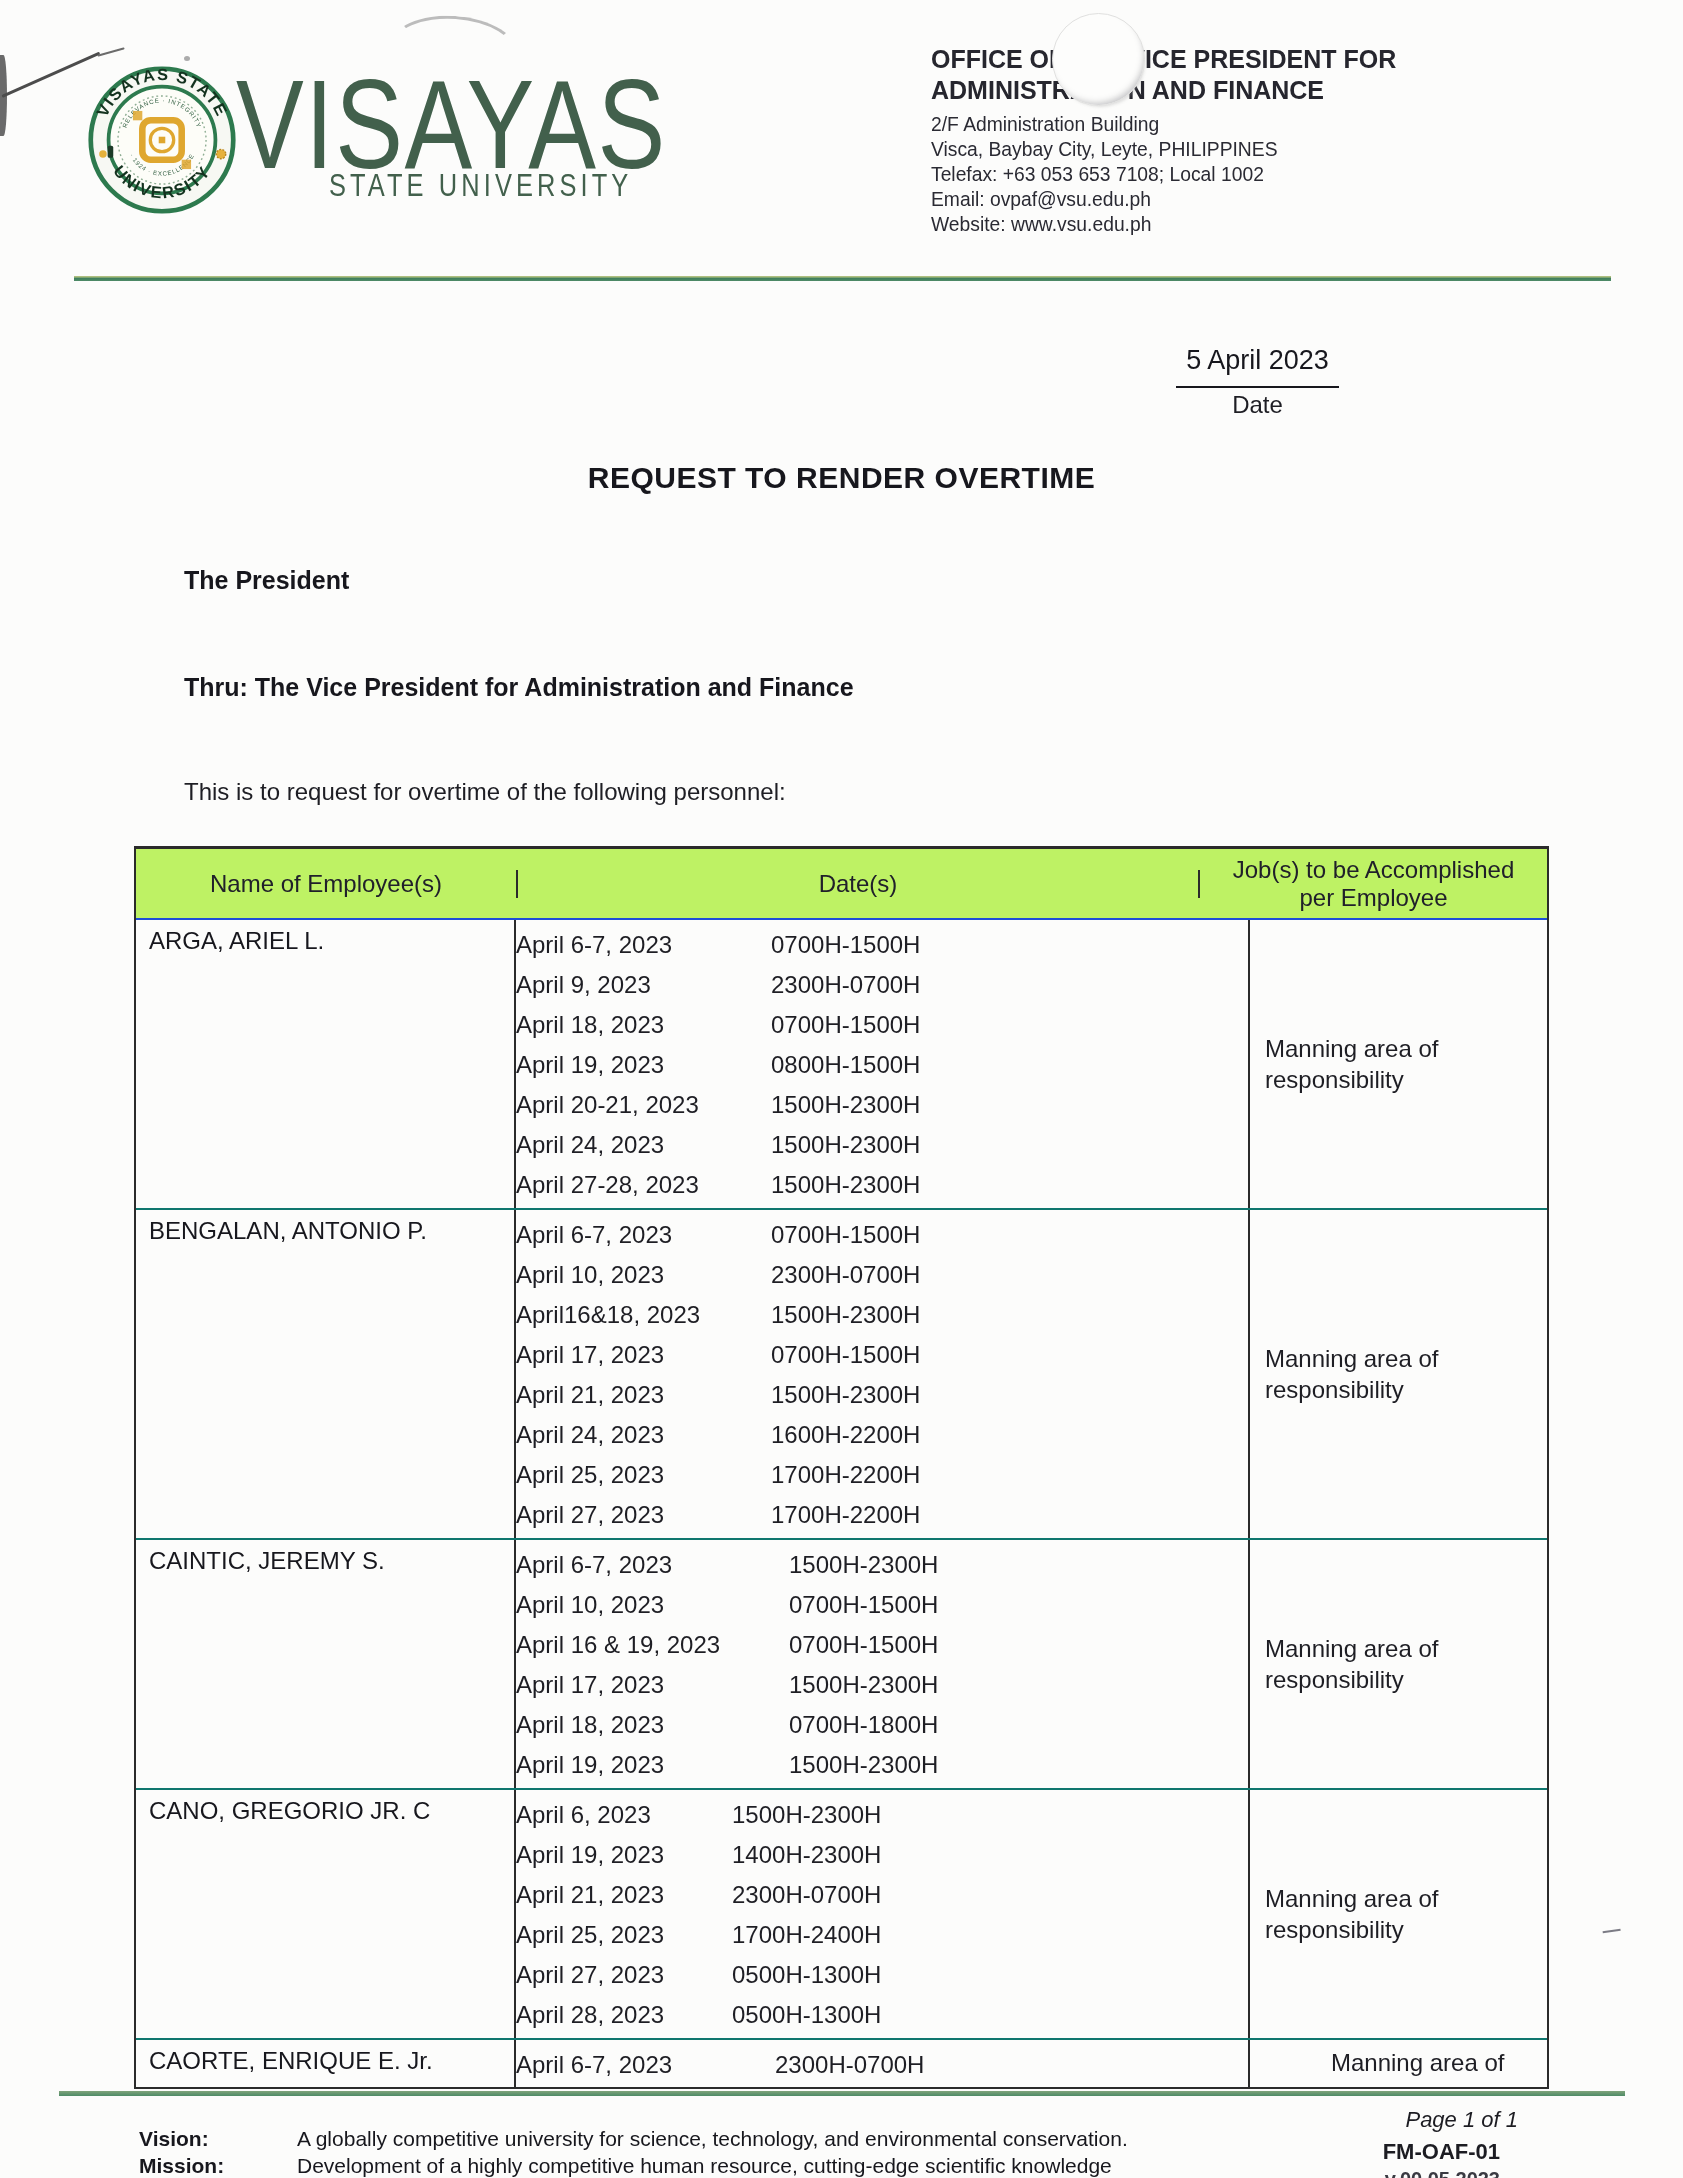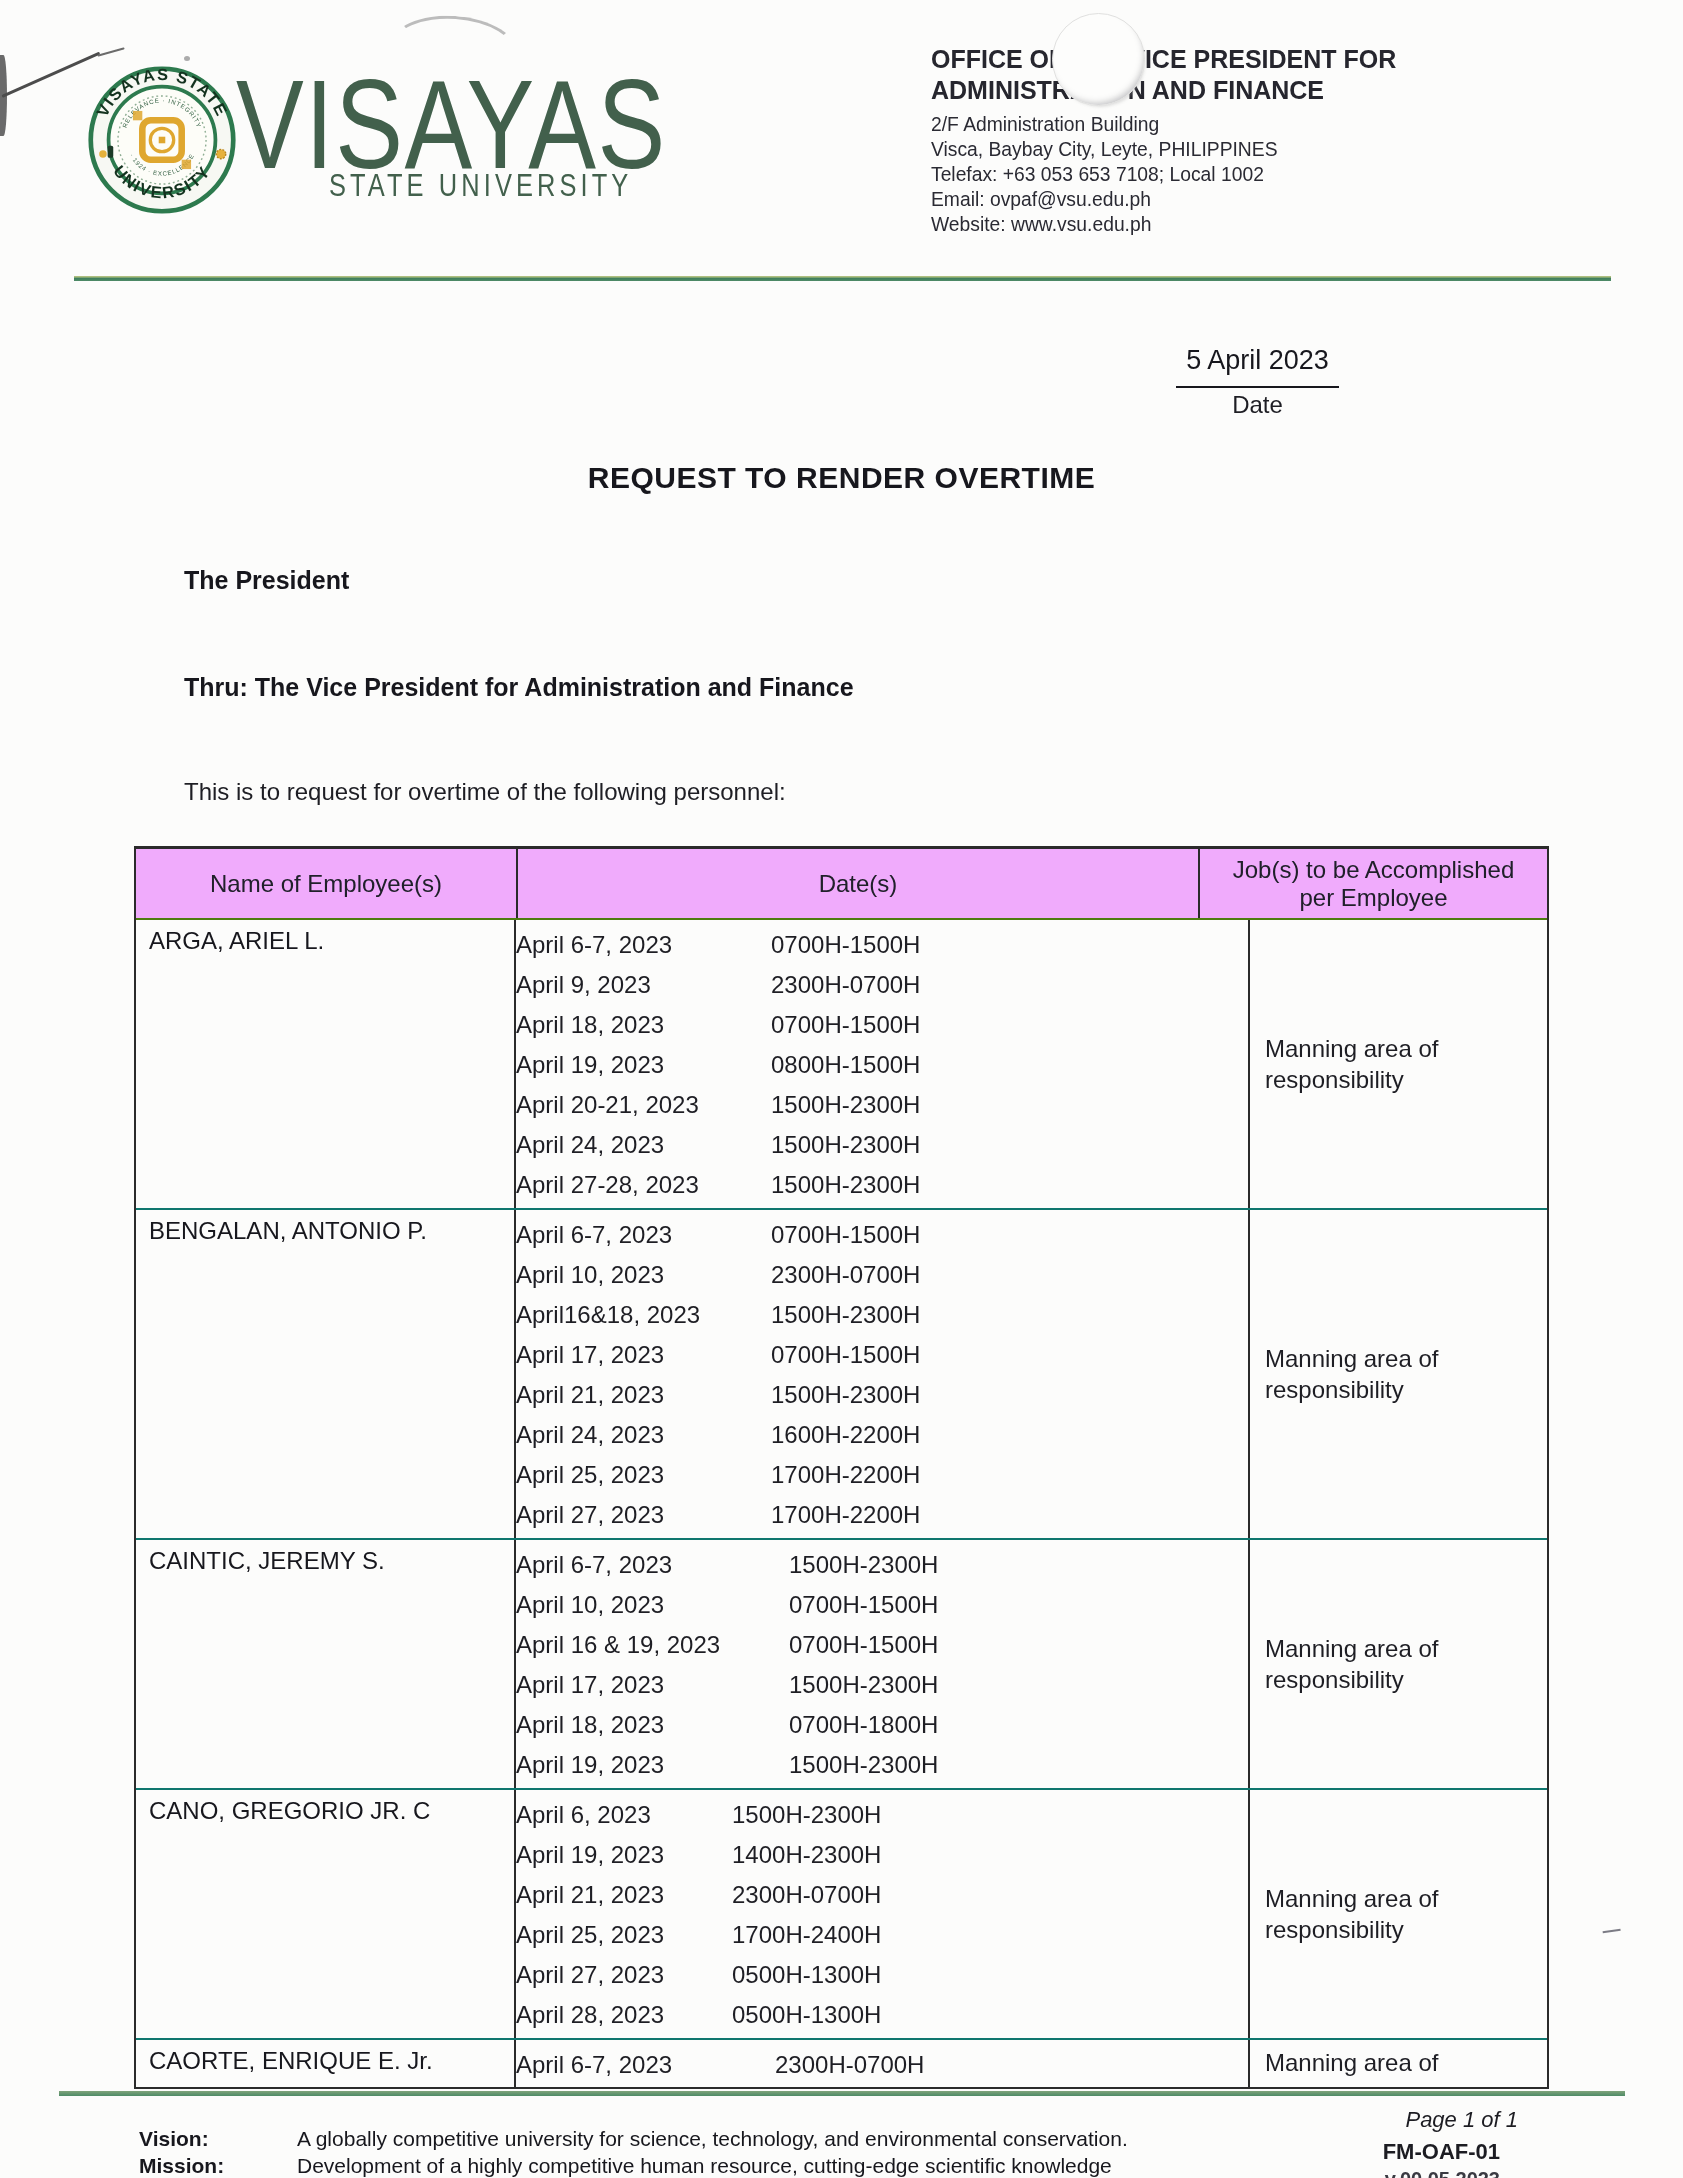--- a/index.html
+++ b/index.html
@@ -40,41 +40,41 @@
         border-bottom:2.5px solid #17171d;}
   .dateblock .dlabel{font-size:24px;margin-top:3px;}
   .doc-title{position:absolute;left:0;top:461px;width:1683px;text-align:center;font-size:30px;
         font-weight:bold;letter-spacing:0.5px;color:#17171d;}
   .p-addressee{position:absolute;left:184px;top:566px;font-size:25px;font-weight:bold;color:#17171d;}
   .p-thru{position:absolute;left:184px;top:673px;font-size:25px;font-weight:bold;color:#17171d;}
   .p-intro{position:absolute;left:184px;top:778px;font-size:24px;color:#1e1e24;}
 
   
   .otable{position:absolute;left:134px;top:846px;width:1411px;border:2.5px solid #2b2b2b;border-top-width:3px;}
-  .thead{display:flex;height:69px;background:#f0abfc;border-bottom:2px solid #4d7c0f;}
+  .thead{display:flex;height:69px;background:#bef264;border-bottom:2px solid #1d4ed8;align-items:center;}
   .thead .hc{display:flex;align-items:center;justify-content:center;text-align:center;
         font-size:24px;color:#20202a;line-height:28px;}
   .hc1{width:380px;border-right:2px solid #2b2b2b;}
   .hc2{flex:1;border-right:2px solid #2b2b2b;}
   .hc3{width:347px;padding:0 26px;box-sizing:border-box;}
   .trow{display:flex;border-bottom:2px solid #0f766e;}
   .trow:last-child{border-bottom:none;}
   .c-name{width:380px;border-right:2px solid #2b2b2b;box-sizing:border-box;
         padding:7px 4px 0 13px;font-size:24px;color:#17171d;}
   .c-dates{flex:1;border-right:2px solid #2b2b2b;box-sizing:border-box;padding:5px 0 3px 0;}
   .c-job{width:297px;box-sizing:border-box;display:flex;align-items:center;padding-left:15px;}
   .job-text{width:216px;font-size:24px;line-height:31px;color:#1e1e24;}
   .dline{height:40px;display:flex;align-items:center;font-size:24px;color:#1e1e24;}
   .dd{display:inline-block;}
   .r0 .dd,.r1 .dd{width:255px;}
   .r2 .dd{width:273px;}
   .r3 .dd{width:216px;}
   .r4 .dd{width:259px;}
   .r4{height:47px;overflow:hidden;}
-  .r4 .c-job{align-items:flex-start;padding-top:7px;}
+  .r4 .c-job{align-items:flex-start;padding-top:7px;justify-content:flex-end;}
 
   
   .rule-bottom{position:absolute;left:59px;top:2091px;width:1566px;height:5px;
         background:linear-gradient(#7fa37a, #4e8b67);}
   .f-page{position:absolute;left:1221px;top:2107px;width:297px;text-align:right;
         font-size:22px;font-style:italic;color:#1c1c22;}
   .f-code{position:absolute;left:1221px;top:2139px;width:279px;text-align:right;
         font-size:22px;font-weight:bold;color:#1c1c22;}
   .f-ver{position:absolute;left:1221px;top:2168px;width:279px;height:10px;overflow:hidden;
         text-align:right;font-size:20px;font-weight:bold;color:#3a3a42;}

